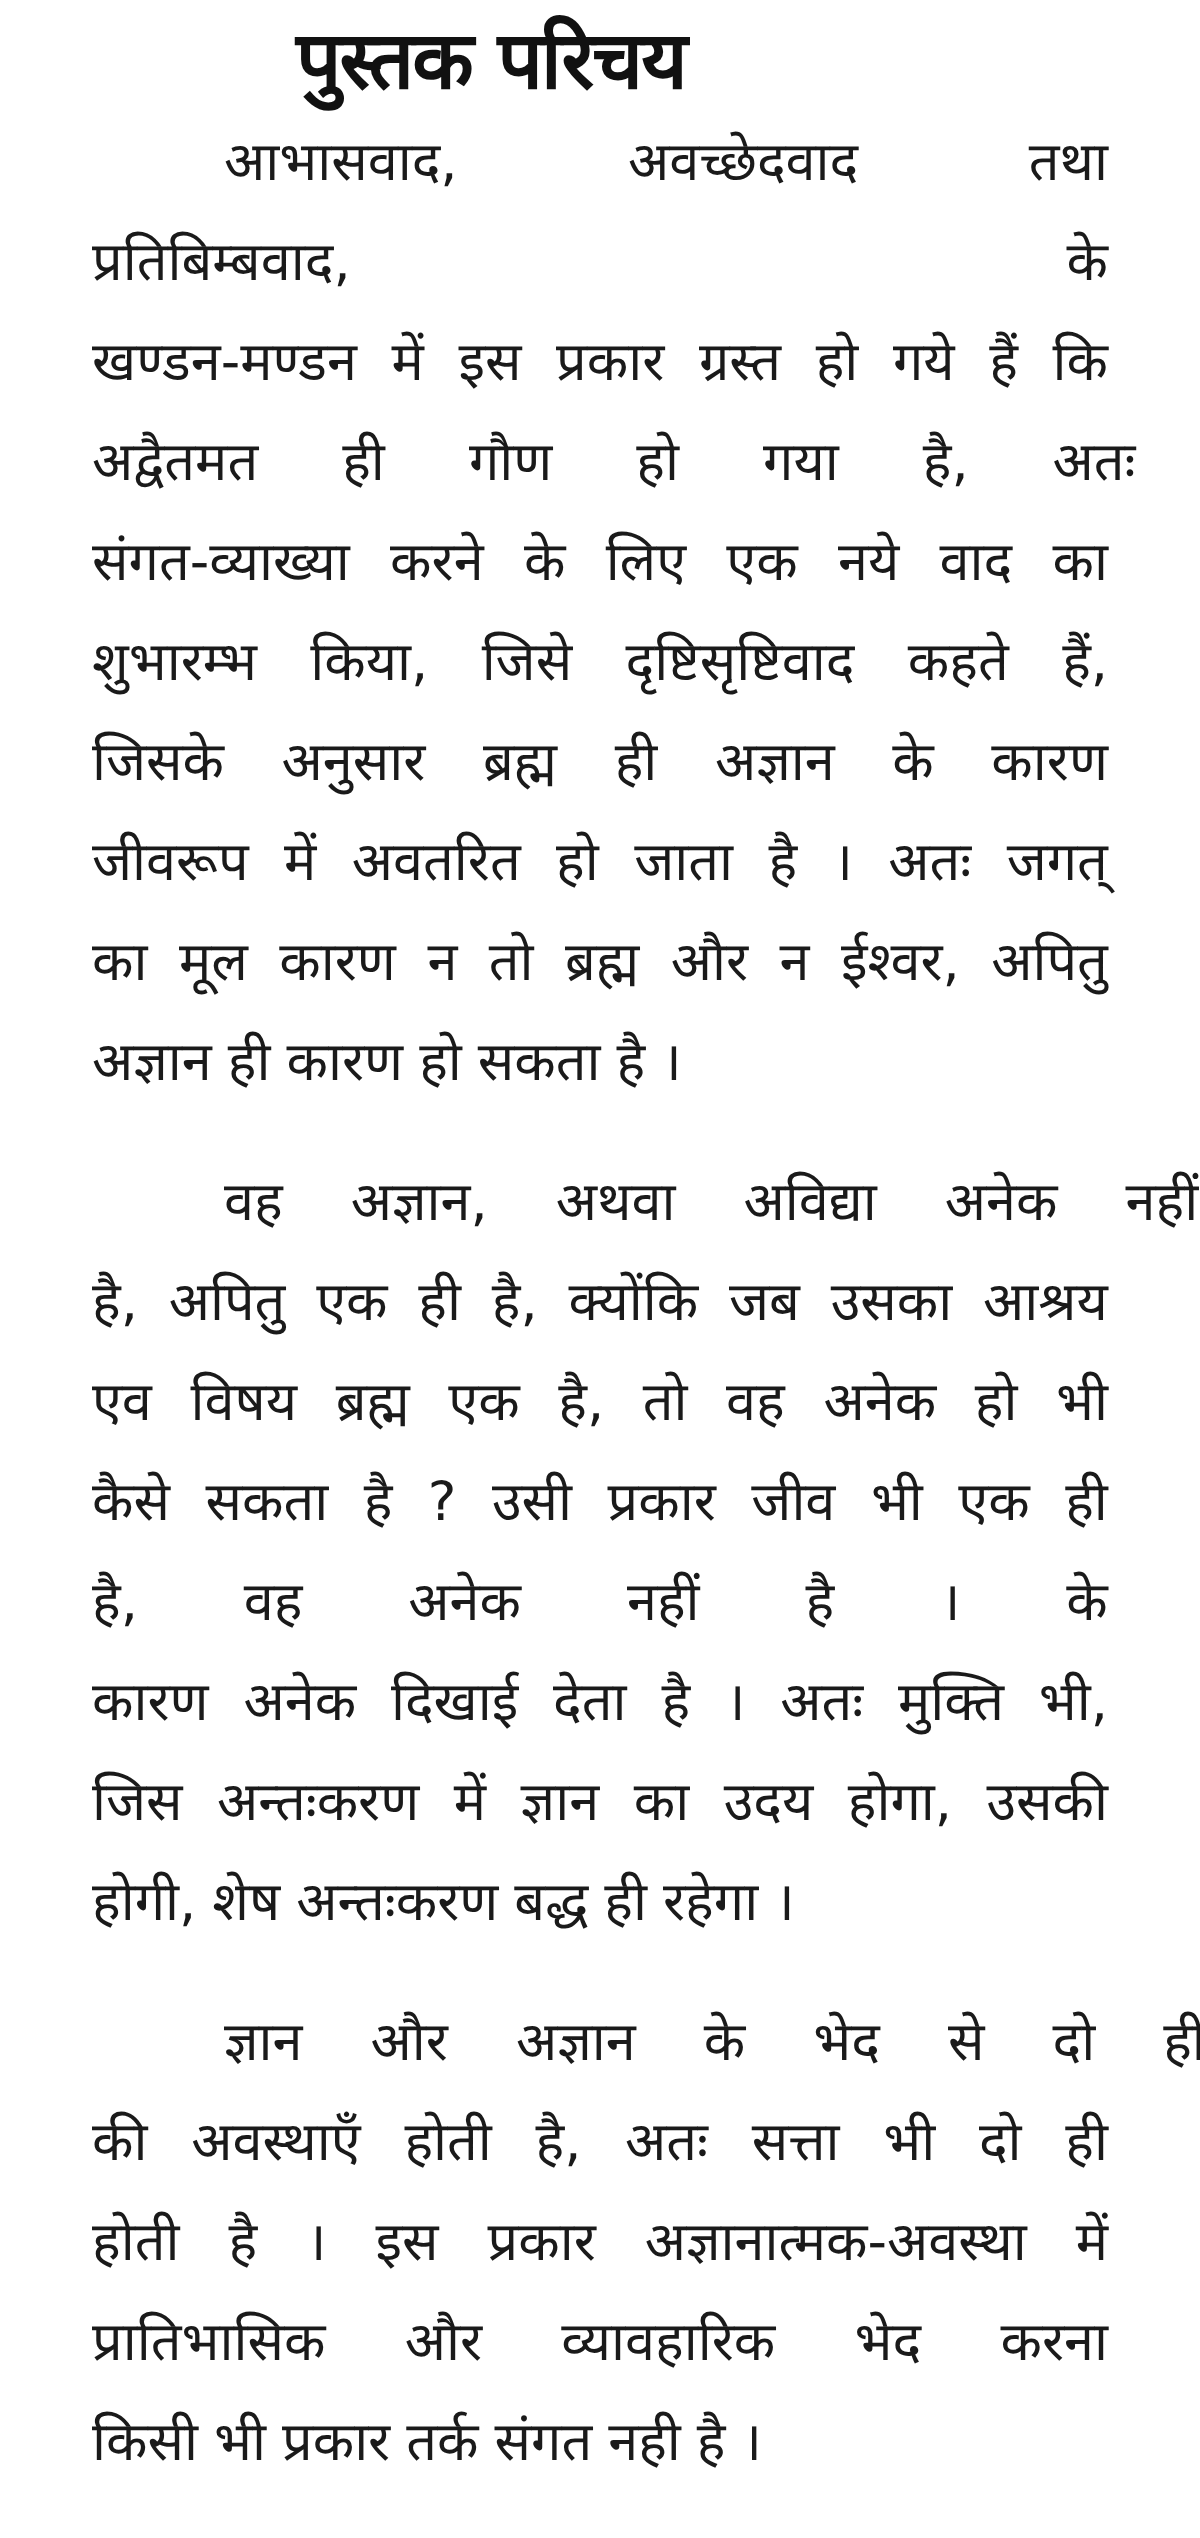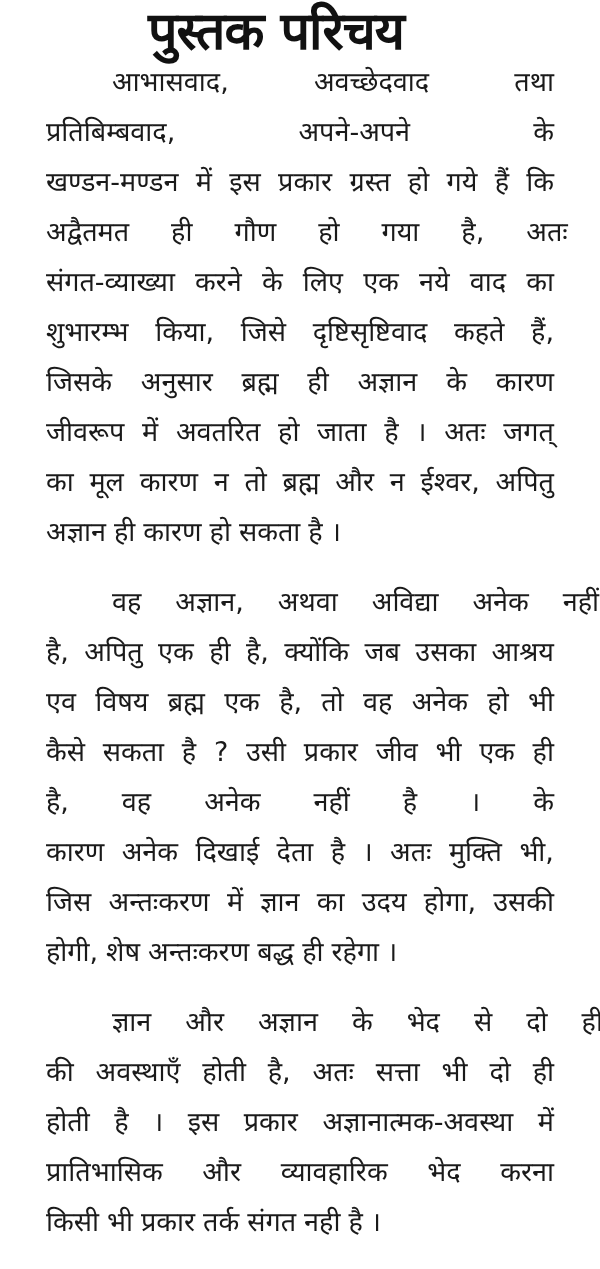--- a/index.html
+++ b/index.html
@@ -19,21 +19,21 @@
       position: absolute;
       left: 0;
       top: 0;
       width: 600px;
       height: 1269px;
     }
     .title {
       position: absolute;
       left: 148px;
       top: 2px;
-      font-size: 52px;
+      font-size: 40px;
       font-weight: bold;
       line-height: 58px;
       color: #111;
       white-space: nowrap;
       letter-spacing: -1px;
     }
     .line {
       position: absolute;
       left: 46px;
       width: 508px;
@@ -57,21 +57,20 @@
   <div class="title">पुस्तक परिचय</div>
   <div id="body-text">
       <div>
         <div class="line indent" style="top: 62px;">
           <span>आभासवाद,</span>
           <span>अवच्छेदवाद</span>
           <span>तथा</span>
         </div>
         <div class="line" style="top: 112px;">
           <span>प्रतिबिम्बवाद,</span>
-          <span>अपने-अपने</span>
           <span>के</span>
         </div>
         <div class="line" style="top: 162px;">
           <span>खण्डन-मण्डन</span>
           <span>में</span>
           <span>इस</span>
           <span>प्रकार</span>
           <span>ग्रस्त</span>
           <span>हो</span>
           <span>गये</span>

